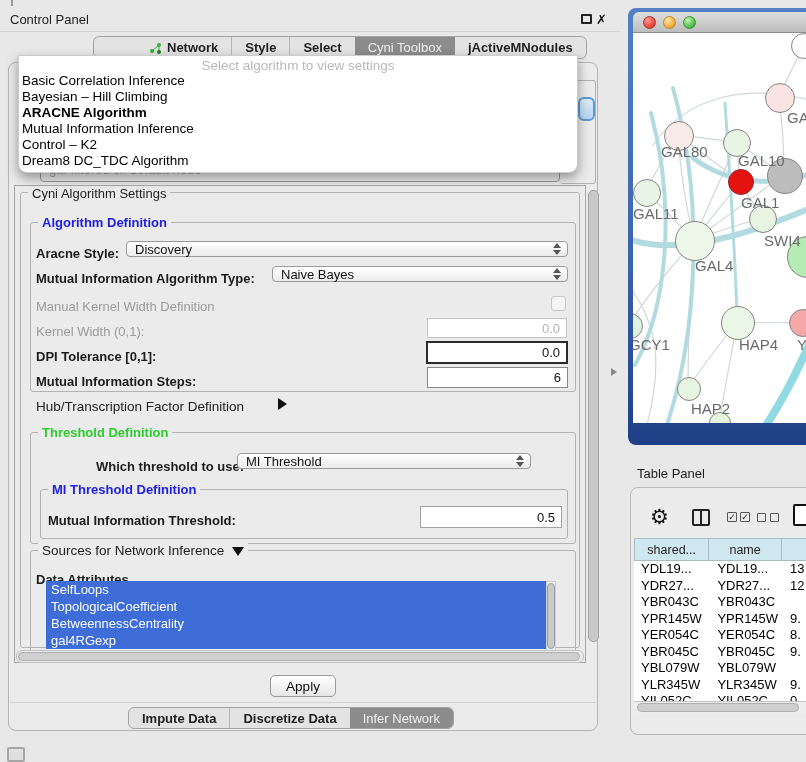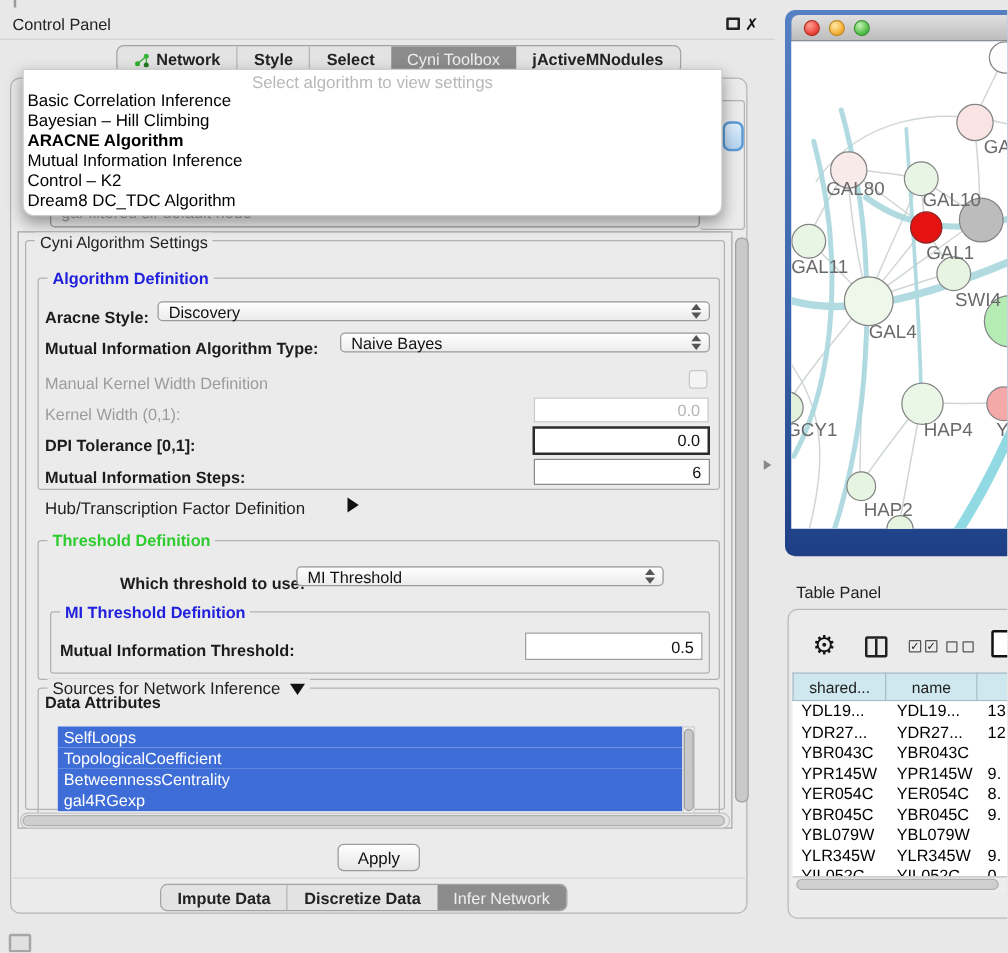--- a/index.html
+++ b/index.html
@@ -83,21 +83,21 @@
 
   <div class="abs" style="left:11px;top:0;width:2px;height:6px;background:#9a9a9a;"></div>
 
   <span class="abs cp-title" style="left:10px;top:12px;">Control Panel</span>
   <div class="abs win-float" style="left:581px;top:14px;"></div>
   <div class="abs win-close" style="left:596px;top:13px;">✗</div>
   <div class="abs topline" style="left:0;top:31px;width:620px;"></div>
 
   <div class="abs outer-panel" style="left:8px;top:62px;width:590px;height:669px;"></div>
 
-  <div class="abs tabbar" id="top-tabs" style="left:93px;top:36px;">
+  <div class="abs tabbar" id="top-tabs" style="left:93px;top:36px;padding-left:42px;">
       <div class="tab">
         <svg width="13" height="12" viewBox="0 0 13 12">
           <line x1="3" y1="9" x2="10" y2="3" stroke="#2fae2f" stroke-width="1"></line>
           <line x1="10" y1="3" x2="10" y2="10" stroke="#2fae2f" stroke-width="1"></line>
           <circle cx="3" cy="9" r="2" fill="#2fae2f"></circle>
           <circle cx="10" cy="3" r="2" fill="#35b535"></circle>
           <circle cx="10" cy="10" r="2" fill="#1f7a1f"></circle>
         </svg>
         <span>Network</span>
       </div>
@@ -190,21 +190,21 @@
   <div class="abs groupbox" style="left:40px;top:489px;width:528px;height:50px;"></div>
   <span class="abs gb-label" style="left:48px;top:482px;color:var(--lbl-blue);font-weight:bold;">MI Threshold Definition</span>
   <span class="abs blabel" style="left:48px;top:513px;">Mutual Information Threshold:</span>
   <input class="abs field soft" style="left: 420px; top: 506px; width: 142px; height: 22px;" value="0.5">
 
   <div class="abs groupbox" style="left:30px;top:550px;width:546px;height:104px;"></div>
   <span class="abs gb-label" style="left:38px;top:543px;color:#222;font-size:13.5px;">
     <span>Sources for Network Inference</span>
     <span class="tri-down" style="margin-left:4px;vertical-align:-1px;"></span>
   </span>
-  <span class="abs blabel" style="left:36px;top:554px;">Data Attributes</span>
+  <span class="abs blabel" style="left:36px;top:572px;">Data Attributes</span>
   <div class="abs" style="left:46px;top:581px;width:500px;height:72px;background:#fff;overflow:hidden;" id="attr-list">
       <div class="attr-item">SelfLoops</div>
       <div class="attr-item">TopologicalCoefficient</div>
       <div class="attr-item">BetweennessCentrality</div>
       <div class="attr-item">gal4RGexp</div>
     </div>
   <div class="abs" style="left:546px;top:581px;width:10px;height:72px;background:#f0f0f0;border:1px solid #cfcfcf;"></div>
   <div class="abs vthumb" style="left:547px;top:583px;width:8px;height:66px;"></div>
 
   <div class="abs hscroll" style="left:16px;top:650px;width:568px;height:13px;"></div>

